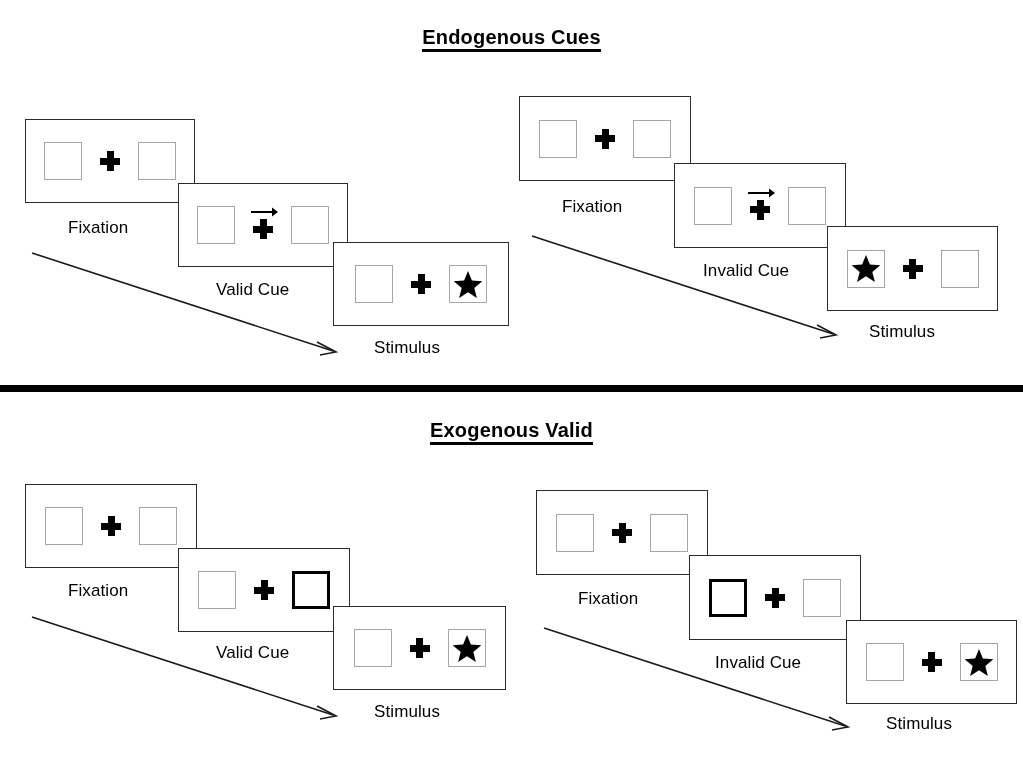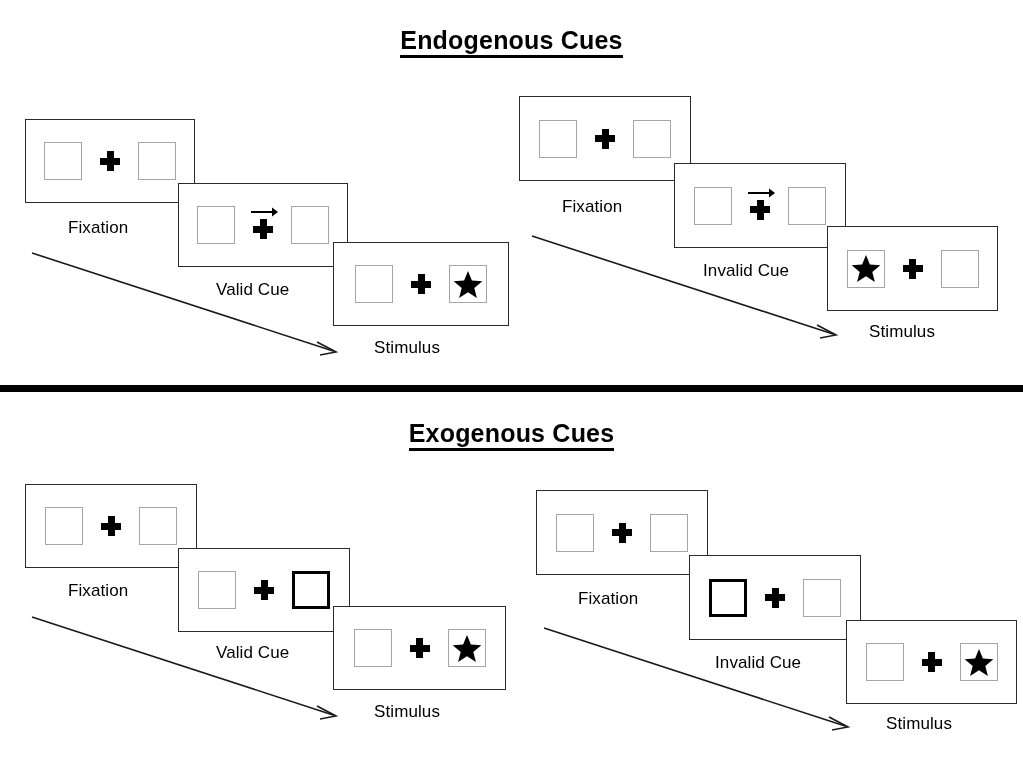--- a/index.html
+++ b/index.html
@@ -14,21 +14,21 @@
     position: relative;
     font-family: "Liberation Sans", sans-serif;
     color: #000000;
     overflow: hidden;
   }
 
   .section-title {
     position: absolute;
     width: 100%;
     text-align: center;
-    font-size: 25px;
+    font-size: 20px;
     font-weight: bold;
     letter-spacing: 0.2px;
   }
   .section-title span {
     border-bottom: 3px solid #000;
     padding-bottom: 1px;
   }
 
   .divider {
     position: absolute;
@@ -218,21 +218,21 @@
 <div class="caption" style="left:869px; top:322px;">Stimulus</div>
 
 <svg class="time-arrow" style="left:528px; top:228px; width:320px; height:120px;" viewBox="0 0 320 120">
   <line x1="4" y1="8" x2="305" y2="106" stroke="#1a1a1a" stroke-width="1.6"></line>
   <polyline points="289,97 308,107 292,110" fill="none" stroke="#1a1a1a" stroke-width="1.6"></polyline>
 </svg>
 
 <div class="divider" style="top:385px;"></div>
 
 <div class="section-title" style="top:419px;">
-  <span>Exogenous Cues</span>
+  <span>Exogenous Valid</span>
 </div>
 
 <div class="frame" style="left:25px; top:484px; width:172px; height:84px;">
   <div class="frame-inner">
     <div class="box"></div>
     <div class="plus"></div>
     <div class="box"></div>
   </div>
 </div>
 <div class="caption" style="left:68px; top:581px;">Fixation</div>

